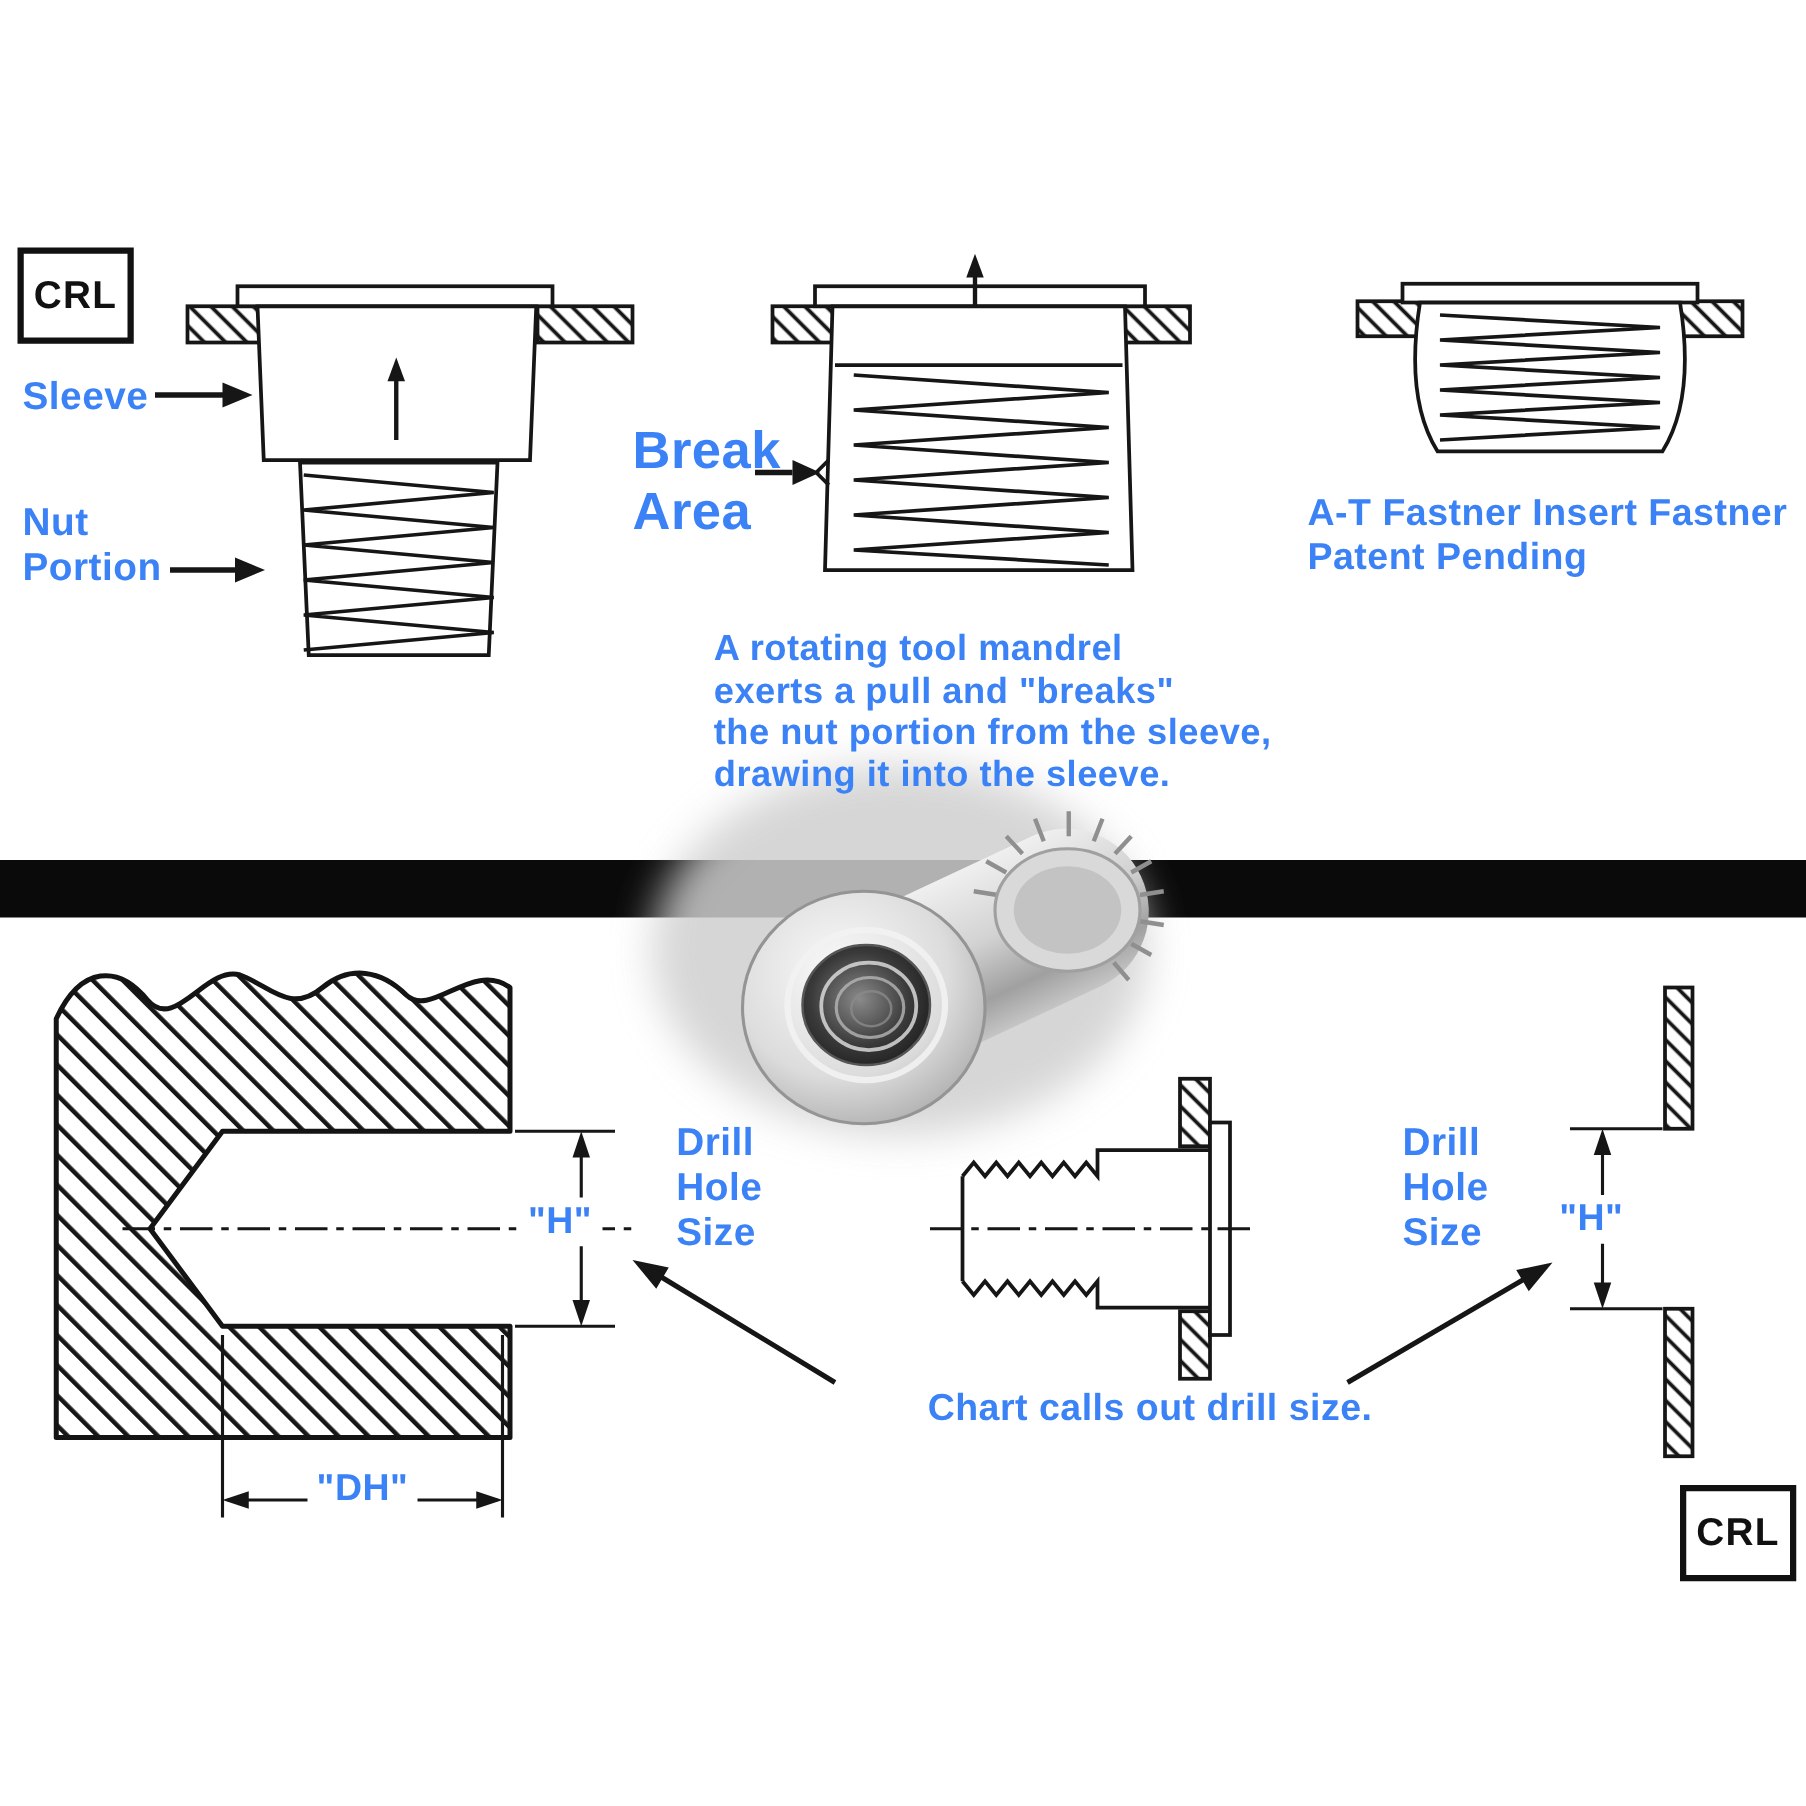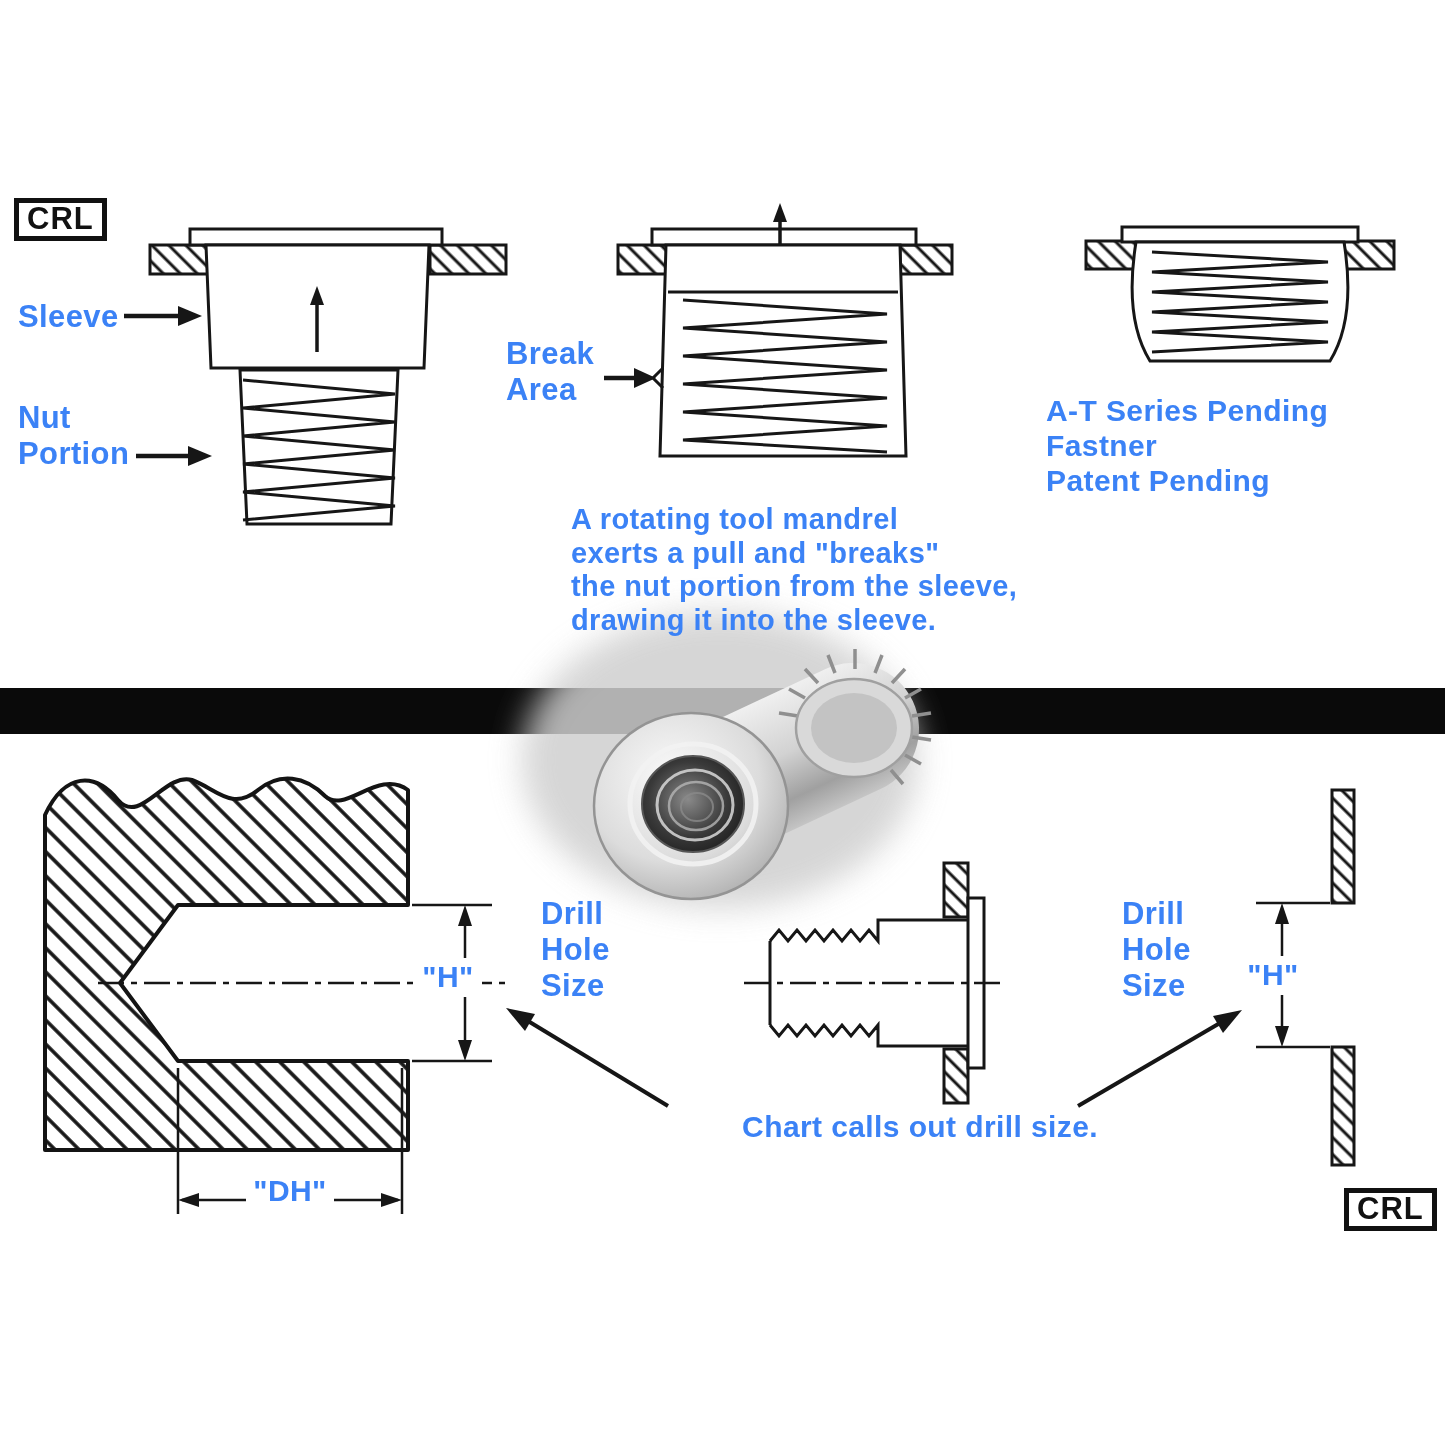--- a/index.html
+++ b/index.html
@@ -4,21 +4,21 @@
 <style>
   *{margin:0;padding:0;box-sizing:border-box}
   html,body{background:#ffffff}
   .canvas{position:relative;width:1445px;height:1445px;background:#ffffff;overflow:hidden;
           font-family:"Liberation Sans",sans-serif}
   svg.art{position:absolute;left:0;top:0;z-index:1}
   .t{position:absolute;z-index:3;font-weight:700;color:#3b82f6;white-space:pre-line;
      letter-spacing:.4px;line-height:1.16}
   .dim{background:#ffffff;text-align:center;padding:2px 0}
   .logo{position:absolute;z-index:3;border:5px solid #111;background:#fff;color:#111;
-        font-weight:900;font-size:31px;letter-spacing:1px;line-height:1.05;padding:0 8px}
+        font-weight:900;font-size:31px;letter-spacing:1px;line-height:1.05;padding:17px 8px}
 </style>
 </head>
 <body>
 
 <div class="canvas">
 
   <svg class="art" width="1445" height="1445" viewBox="0 0 1445 1445">
     <defs>
       <pattern id="h1" patternUnits="userSpaceOnUse" width="12" height="12" patternTransform="rotate(-45)">
         <rect width="12" height="12" fill="#ffffff"></rect>
@@ -145,28 +145,28 @@
     </g>
   </svg>
 
   <div class="logo" style="left:14px;top:198px">
     <span>CRL</span>
   </div>
 
   <div class="t" style="left:18px;top:299px;font-size:31px">Sleeve</div>
   <div class="t" style="left:18px;top:400px;font-size:31px">Nut
 Portion</div>
-  <div class="t" style="left:506px;top:336px;font-size:31px">Break
+  <div class="t" style="left:506px;top:336px;font-size:42px">Break
 Area</div>
 
   <div class="t" style="left:571px;top:503px;font-size:29px;width:480px">A rotating tool mandrel
 exerts a pull and "breaks"
 the nut portion from the sleeve,
 drawing it into the sleeve.</div>
-  <div class="t" style="left:1046px;top:394px;font-size:30px;width:400px">A-T Series Pending Fastner
+  <div class="t" style="left:1046px;top:394px;font-size:30px;width:400px">A-T Fastner Insert Fastner
 Patent Pending</div>
 
   <div class="t" style="left:541px;top:896px;font-size:31px">Drill
 Hole
 Size</div>
   <div class="t" style="left:1122px;top:896px;font-size:31px">Drill
 Hole
 Size</div>
 
   <div class="t dim" style="left:414px;top:958px;width:68px;font-size:30px">"H"</div>

